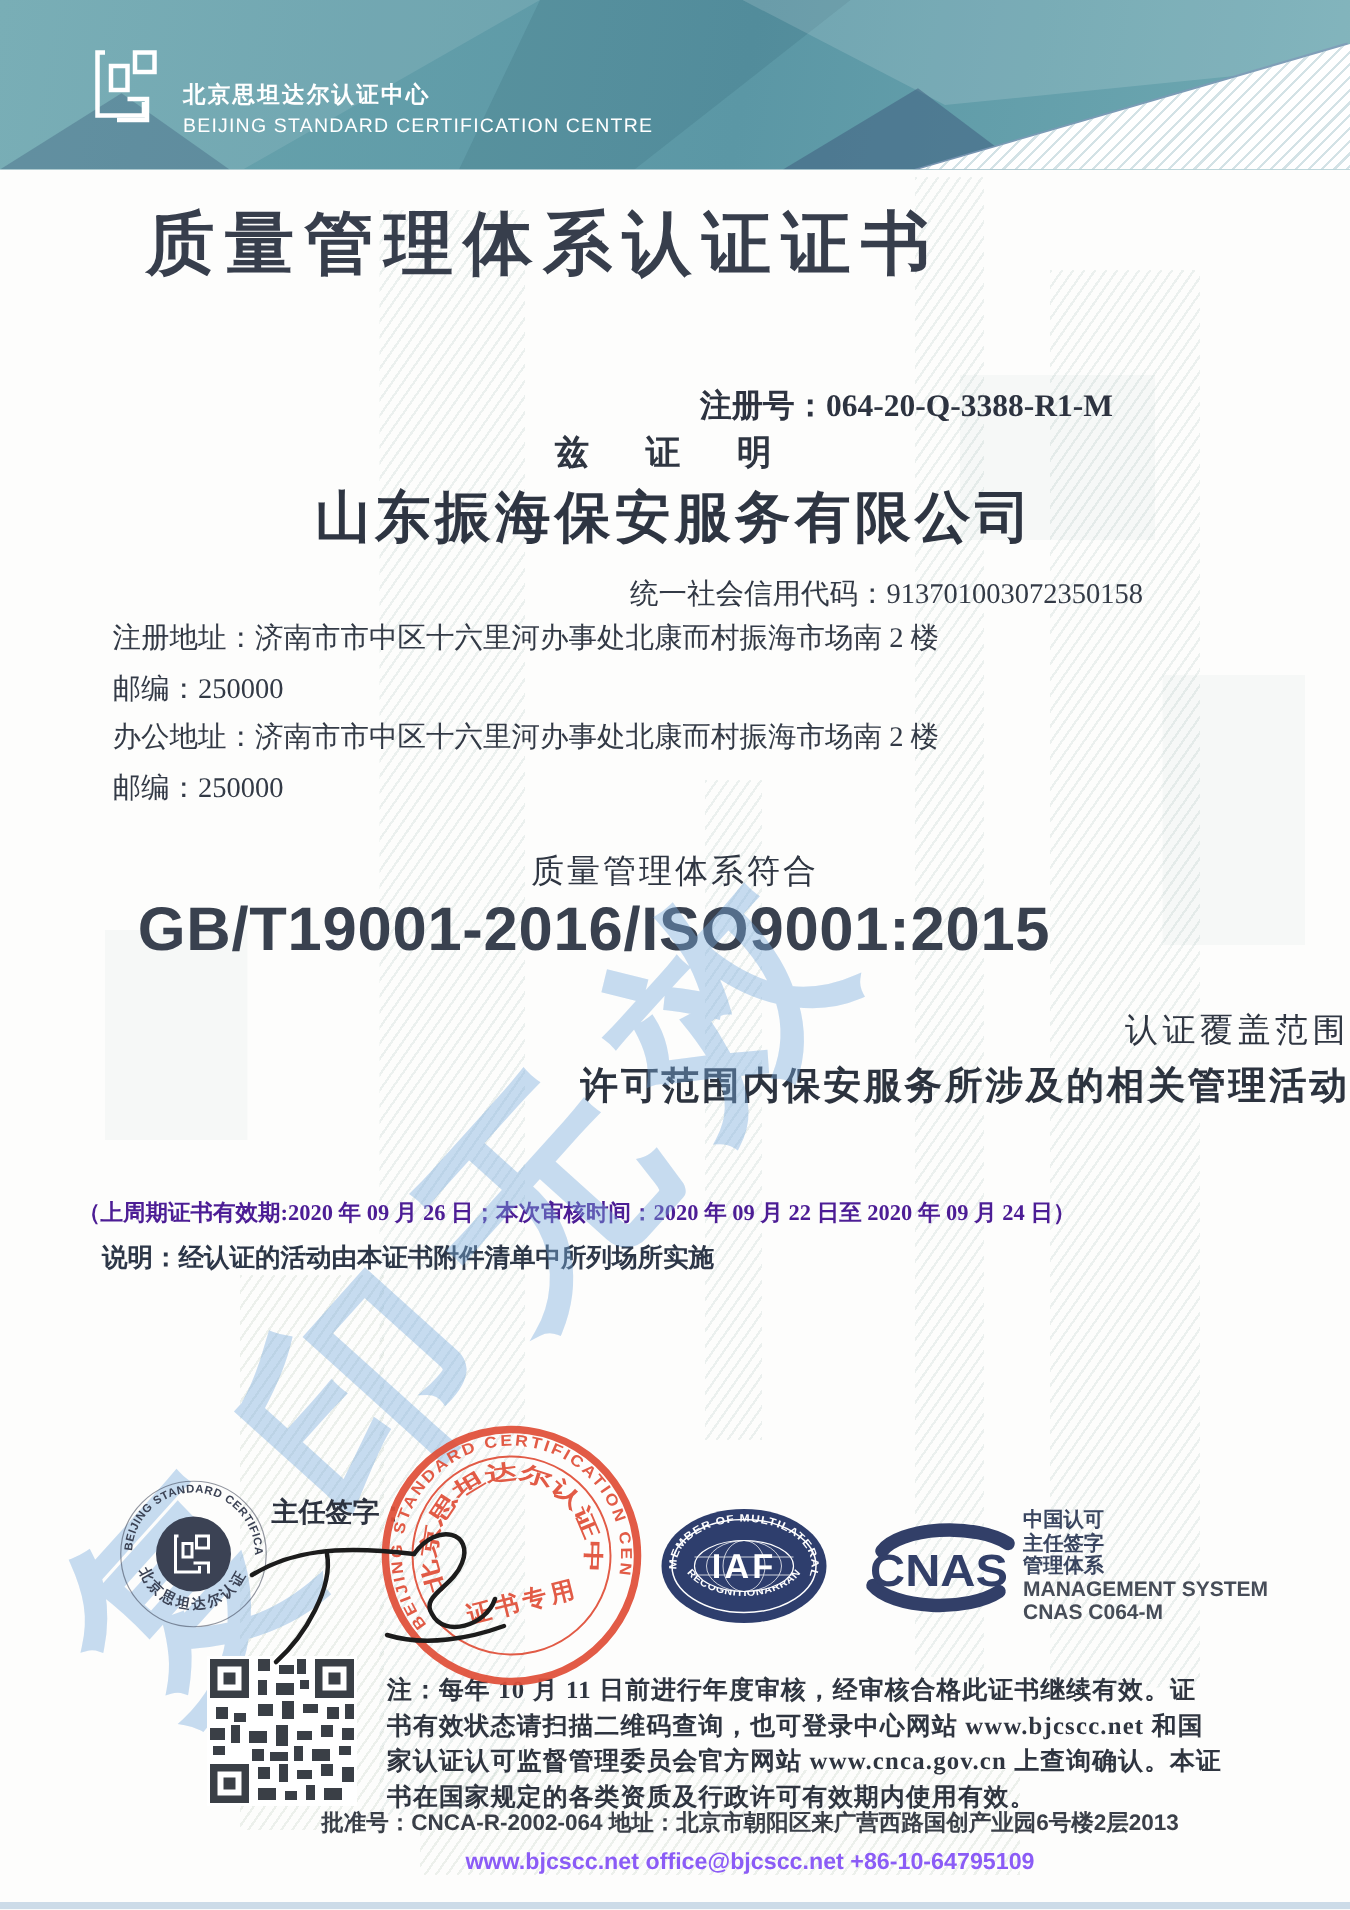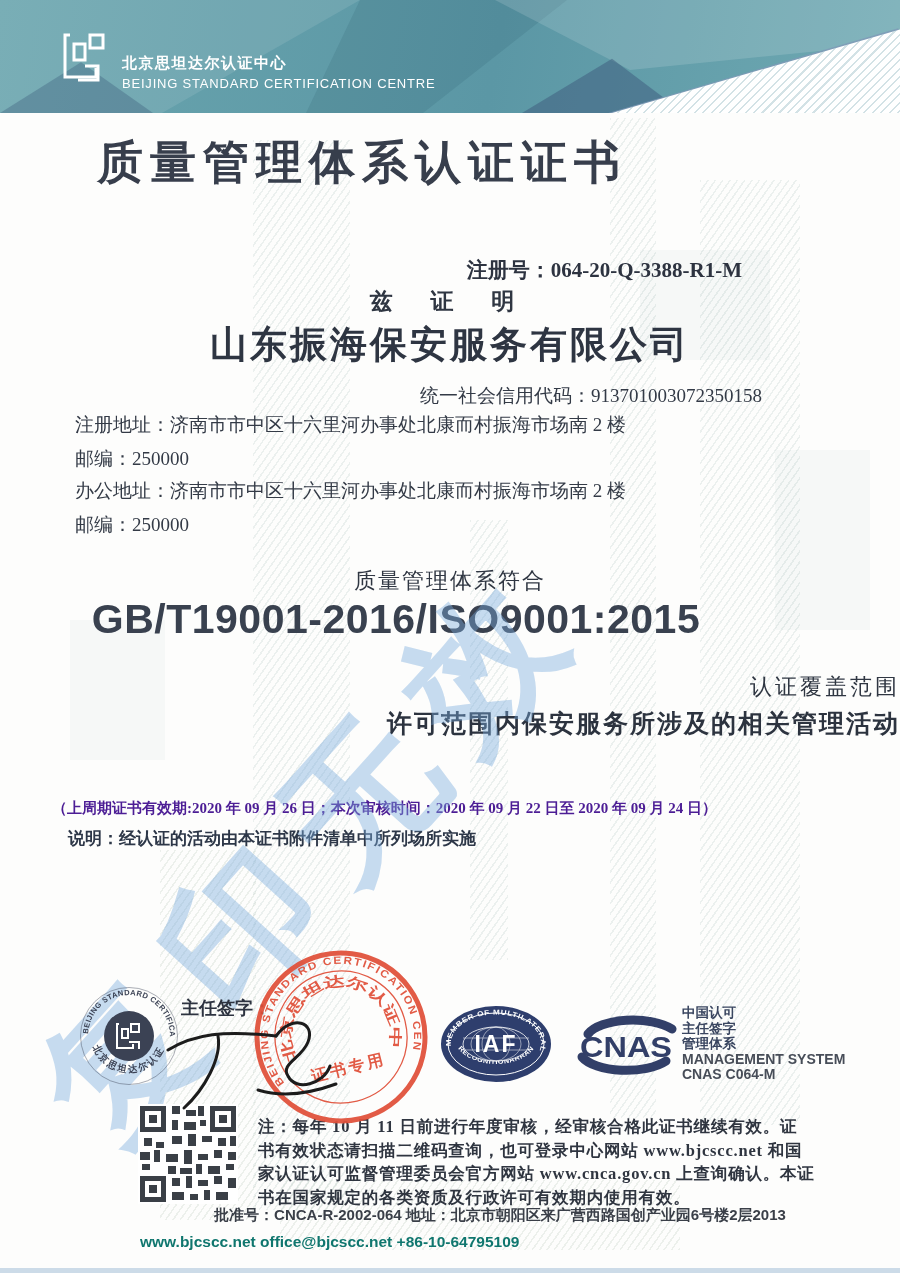--- a/index.html
+++ b/index.html
@@ -58,21 +58,21 @@
   #iaf-logo { position:absolute; left:440px; top:1004px; z-index:2; }
   #cnas-logo { position:absolute; left:572px; top:1010px; z-index:2; }
   #accred { position:absolute; left:682px; top:1005px; z-index:2; font-family:Liberation Sans, sans-serif; }
   #accred .cn { font-size:13.5px; font-weight:700; color:#3a4660; line-height:15.5px; }
   #accred .en { font-size:14px; font-weight:600; color:#474d58; line-height:15.5px; }
   #qr { position:absolute; left:138px; top:1104px; z-index:2; }
 
   
   #note { position:absolute; left:258px; top:1115px; width:625px; font-size:16.5px; font-weight:600; color:#2f3540; line-height:23.5px; letter-spacing:0.8px; z-index:2; }
   #footer1 { position:absolute; left:140px; right:40px; top:1206px; text-align:center; font-size:15px; font-weight:600; color:#3a3f48; font-family:"Liberation Sans",sans-serif; }
-  #footer2 { position:absolute; left:140px; right:40px; top:1233px; text-align:left; font-size:15.5px; font-weight:600; color:#0f766e; font-family:"Liberation Sans",sans-serif; }
+  #footer2 { position:absolute; left:140px; right:40px; top:1233px; text-align:center; font-size:15.5px; font-weight:600; color:#8b5cf6; font-family:"Liberation Sans",sans-serif; }
   #bottom-strip { position:absolute; left:0; bottom:0; width:900px; height:5px; background:#ccdbe8; }
 
   svg text { font-family:"Liberation Sans",sans-serif; }
   svg .serifed { font-family:"Liberation Serif",serif; }
 </style>
 </head>
 <body>
 
 <div id="page">
 

